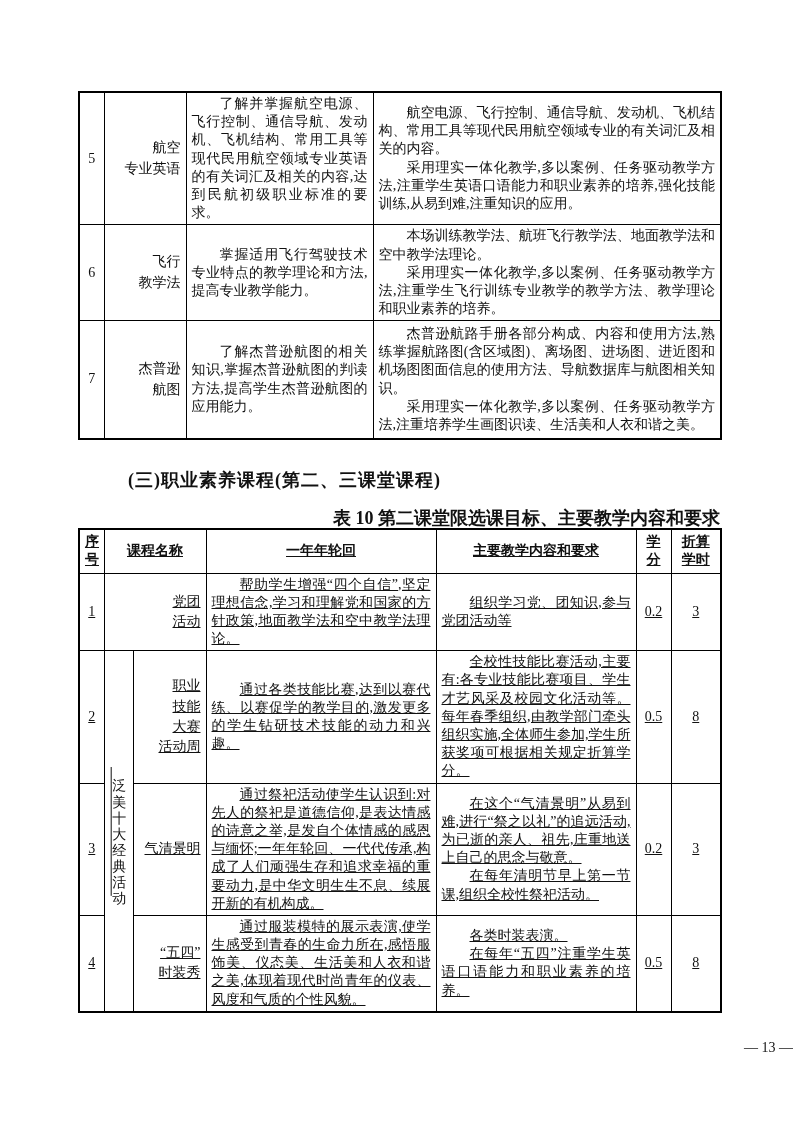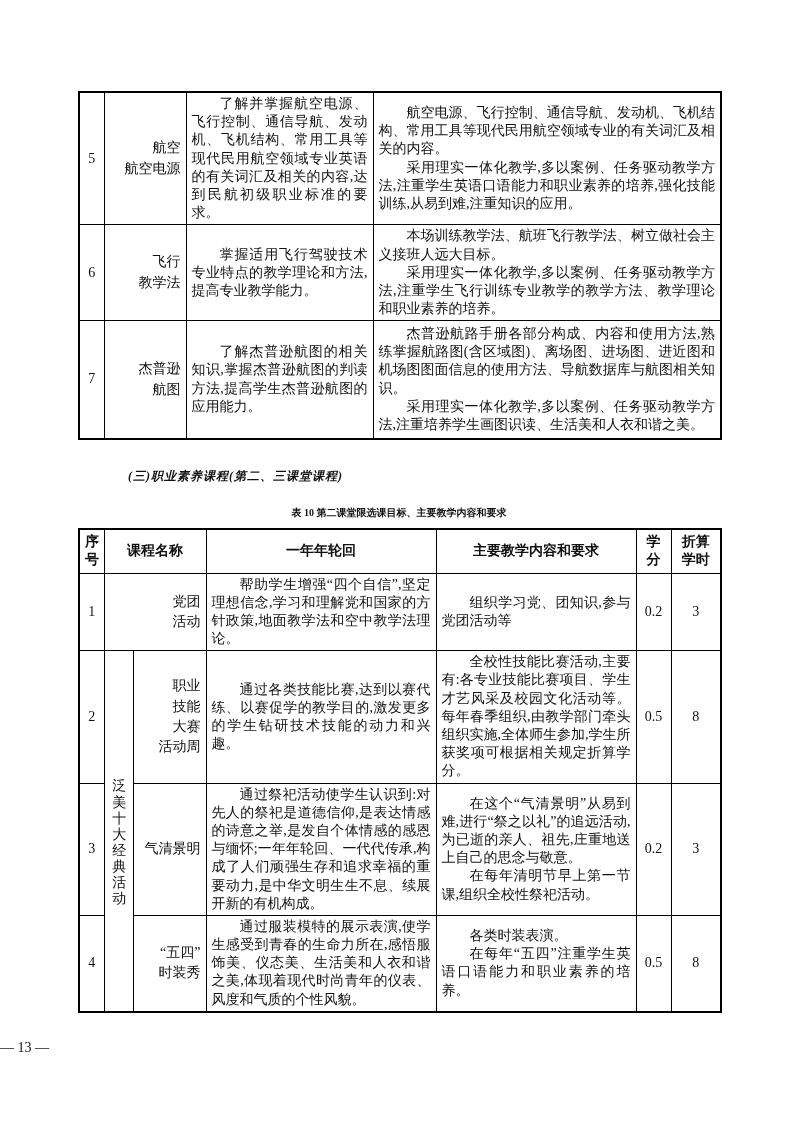--- a/index.html
+++ b/index.html
@@ -23,99 +23,98 @@
   }
   table.doc-table td {
     border: 1px solid #000;
     vertical-align: middle;
     font-size: 14px;
     line-height: 1.3;
     padding: 2px 5px;
     overflow: hidden;
   }
   .tbl-top { top: 91px; width: 642px; }
-  .tbl-10  { top: 528px; width: 642px; }
+  .tbl-10  { top: 528px; width: 642px; text-decoration: underline; }
   td.c-center { text-align: center; }
   td.c-text { text-align: justify; }
   td.c-text p { text-indent: 2em; margin: 0; }
   .name-line { text-align: right; line-height: 1.45; }
   td.th-cell { font-weight: bold; text-align: center; line-height: 1.25; }
   td.c-group { padding: 0; }
   .vertical-label {
     writing-mode: vertical-lr;
     text-orientation: upright;
     letter-spacing: 1.15em;
     margin: 0 auto;
     font-size: 14px;
   }
   .section-heading {
     position: absolute;
     left: 128px;
     top: 468px;
-    font-size: 12px;
+    font-size: 18px;
     font-weight: bold;
     letter-spacing: 1px;
-    font-style: italic;
   }
   .table-caption {
     position: absolute;
     left: 78px;
     top: 506px;
     width: 642px;
-    text-align: center;
-    font-size: 10px;
+    text-align: right;
+    font-size: 18px;
     font-weight: bold;
   }
   .page-number {
     position: absolute;
     left: 0;
     top: 1040px;
     width: 100%;
-    text-align: left;
+    text-align: right;
     font-size: 14px;
   }
 </style>
 </head>
 <body>
 
 <div class="page">
 
   <table class="doc-table tbl-top">
     <colgroup>
       <col style="width:25px">
         <col style="width:82px">
         <col style="width:187px">
         <col style="width:348px">
     </colgroup>
     <tbody>
         <tr style="height:130px">
       <td class="c-center">5</td>
       <td class="c-center">
         <div class="name-line">航空</div>
-        <div class="name-line">航空电源</div>
+        <div class="name-line">专业英语</div>
       </td>
       <td class="c-text">
         <p>了解并掌握航空电源、飞行控制、通信导航、发动机、飞机结构、常用工具等现代民用航空领域专业英语的有关词汇及相关的内容,达到民航初级职业标准的要求。</p>
       </td>
       <td class="c-text">
         <p>航空电源、飞行控制、通信导航、发动机、飞机结构、常用工具等现代民用航空领域专业的有关词汇及相关的内容。</p>
         <p>采用理实一体化教学,多以案例、任务驱动教学方法,注重学生英语口语能力和职业素养的培养,强化技能训练,从易到难,注重知识的应用。</p>
       </td>
     </tr>
     <tr style="height:94px">
       <td class="c-center">6</td>
       <td class="c-center">
         <div class="name-line">飞行</div>
         <div class="name-line">教学法</div>
       </td>
       <td class="c-text">
         <p>掌握适用飞行驾驶技术专业特点的教学理论和方法,提高专业教学能力。</p>
       </td>
       <td class="c-text">
-        <p>本场训练教学法、航班飞行教学法、树立做社会主义接班人远大目标。</p>
+        <p>本场训练教学法、航班飞行教学法、地面教学法和空中教学法理论。</p>
         <p>采用理实一体化教学,多以案例、任务驱动教学方法,注重学生飞行训练专业教学的教学方法、教学理论和职业素养的培养。</p>
       </td>
     </tr>
     <tr style="height:118px">
       <td class="c-center">7</td>
       <td class="c-center">
         <div class="name-line">杰普逊</div>
         <div class="name-line">航图</div>
       </td>
       <td class="c-text">

